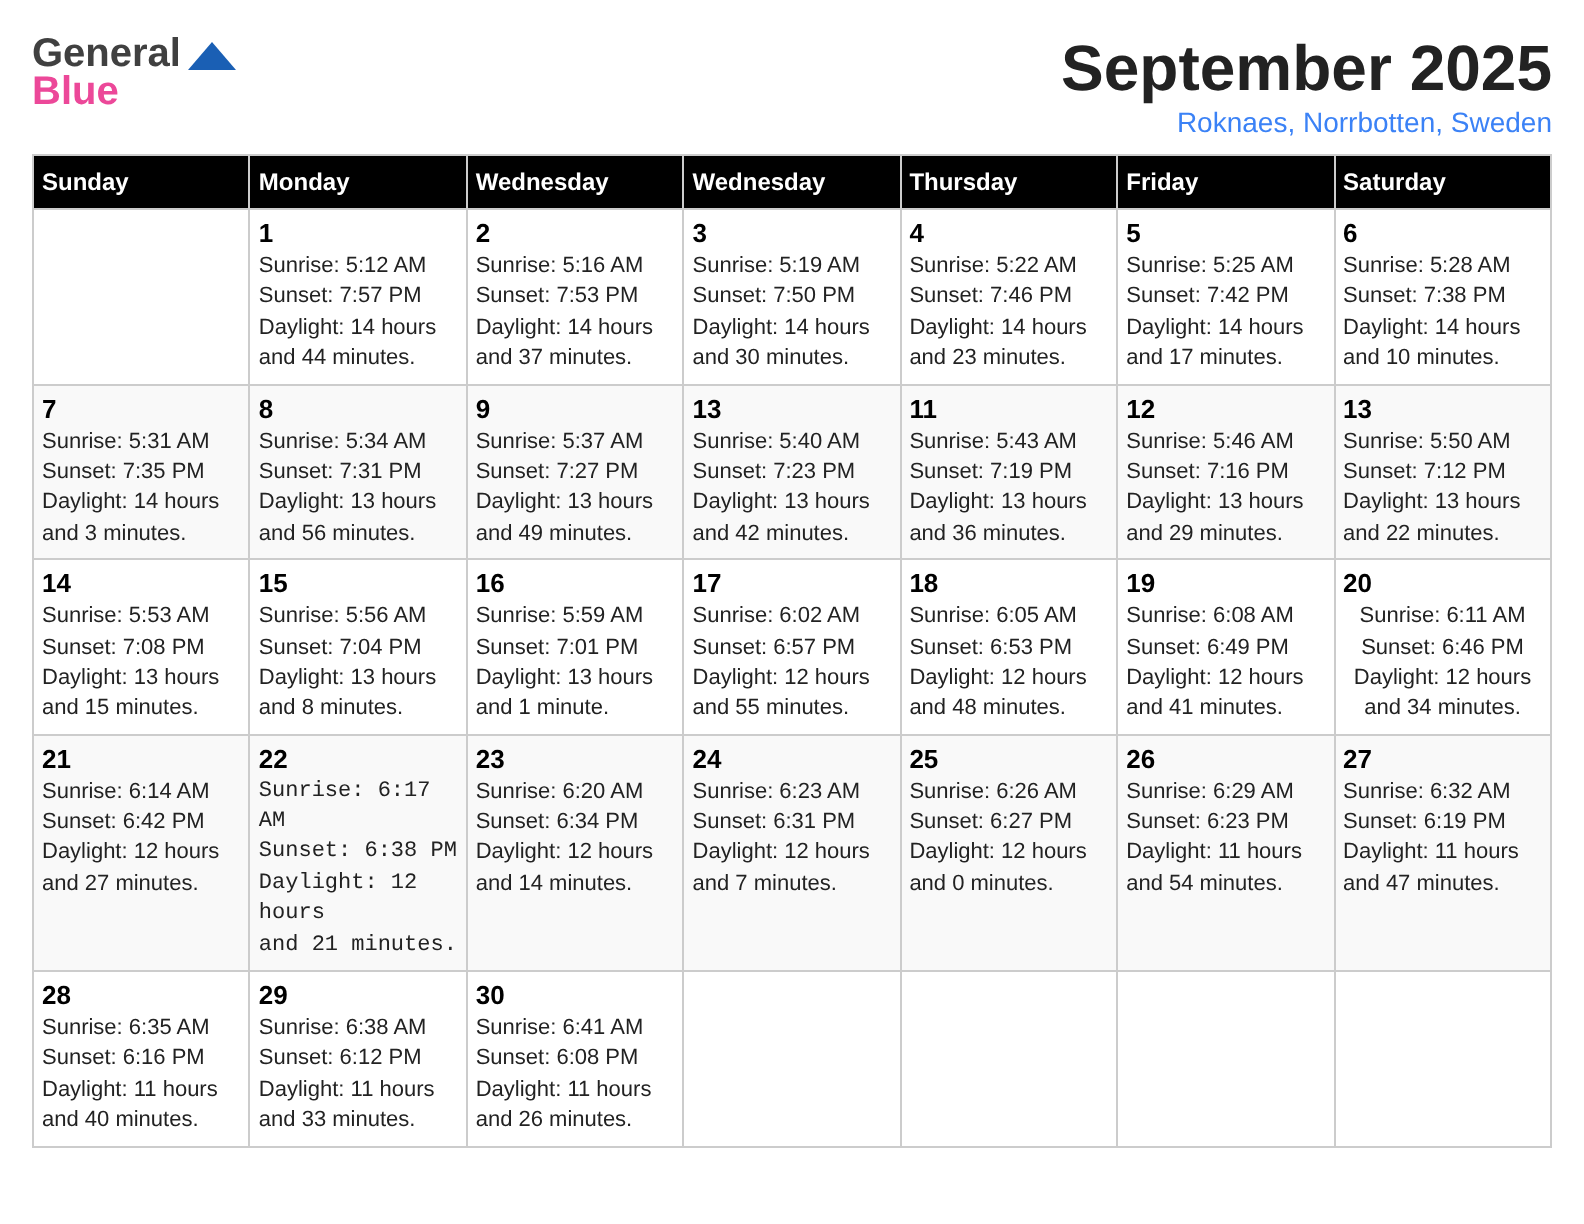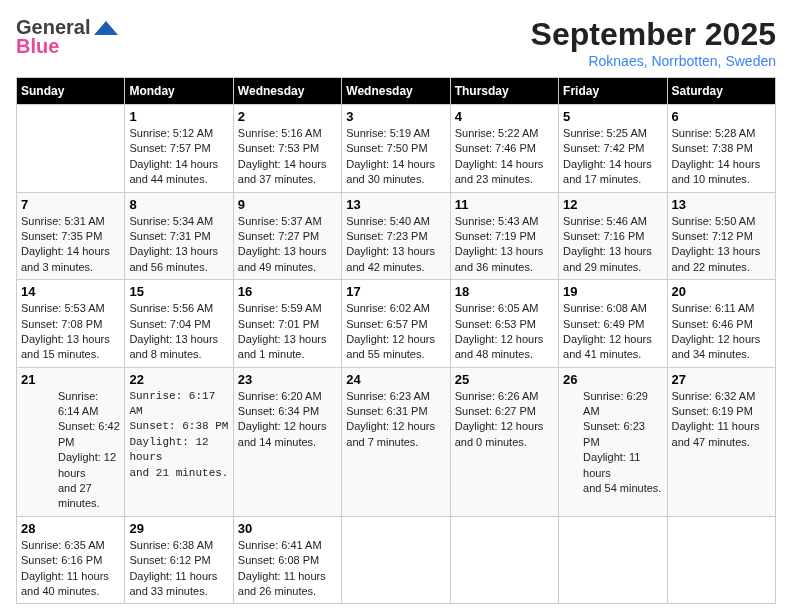--- a/index.html
+++ b/index.html
@@ -246,30 +246,30 @@
         </td>
         <td>
           <span class="day-num">19</span>
           <div class="day-info" style="white-space: pre-line;">Sunrise: 6:08 AM
 Sunset: 6:49 PM
 Daylight: 12 hours
 and 41 minutes.</div>
         </td>
         <td>
           <span class="day-num">20</span>
-          <div class="day-info" style="white-space: pre-line;">Sunrise: 6:11 AM
+          <div class="day-info" style="white-space: pre-line; text-align: center;">Sunrise: 6:11 AM
 Sunset: 6:46 PM
 Daylight: 12 hours
 and 34 minutes.</div>
         </td>
       </tr>
       <tr>
         <td>
           <span class="day-num">21</span>
-          <div class="day-info" style="white-space: pre-line; margin-left: 37px;">Sunrise: 6:14 AM
+          <div class="day-info" style="white-space: pre-line;">Sunrise: 6:14 AM
 Sunset: 6:42 PM
 Daylight: 12 hours
 and 27 minutes.</div>
         </td>
         <td>
           <span class="day-num">22</span>
           <div class="day-info" style="white-space: pre-line; font-family: Liberation Mono, monospace;">Sunrise: 6:17 AM
 Sunset: 6:38 PM
 Daylight: 12 hours
 and 21 minutes.</div>
@@ -290,21 +290,21 @@
         </td>
         <td>
           <span class="day-num">25</span>
           <div class="day-info" style="white-space: pre-line;">Sunrise: 6:26 AM
 Sunset: 6:27 PM
 Daylight: 12 hours
 and 0 minutes.</div>
         </td>
         <td>
           <span class="day-num">26</span>
-          <div class="day-info" style="white-space: pre-line; margin-left: 20px;">Sunrise: 6:29 AM
+          <div class="day-info" style="white-space: pre-line;">Sunrise: 6:29 AM
 Sunset: 6:23 PM
 Daylight: 11 hours
 and 54 minutes.</div>
         </td>
         <td>
           <span class="day-num">27</span>
           <div class="day-info" style="white-space: pre-line;">Sunrise: 6:32 AM
 Sunset: 6:19 PM
 Daylight: 11 hours
 and 47 minutes.</div>

